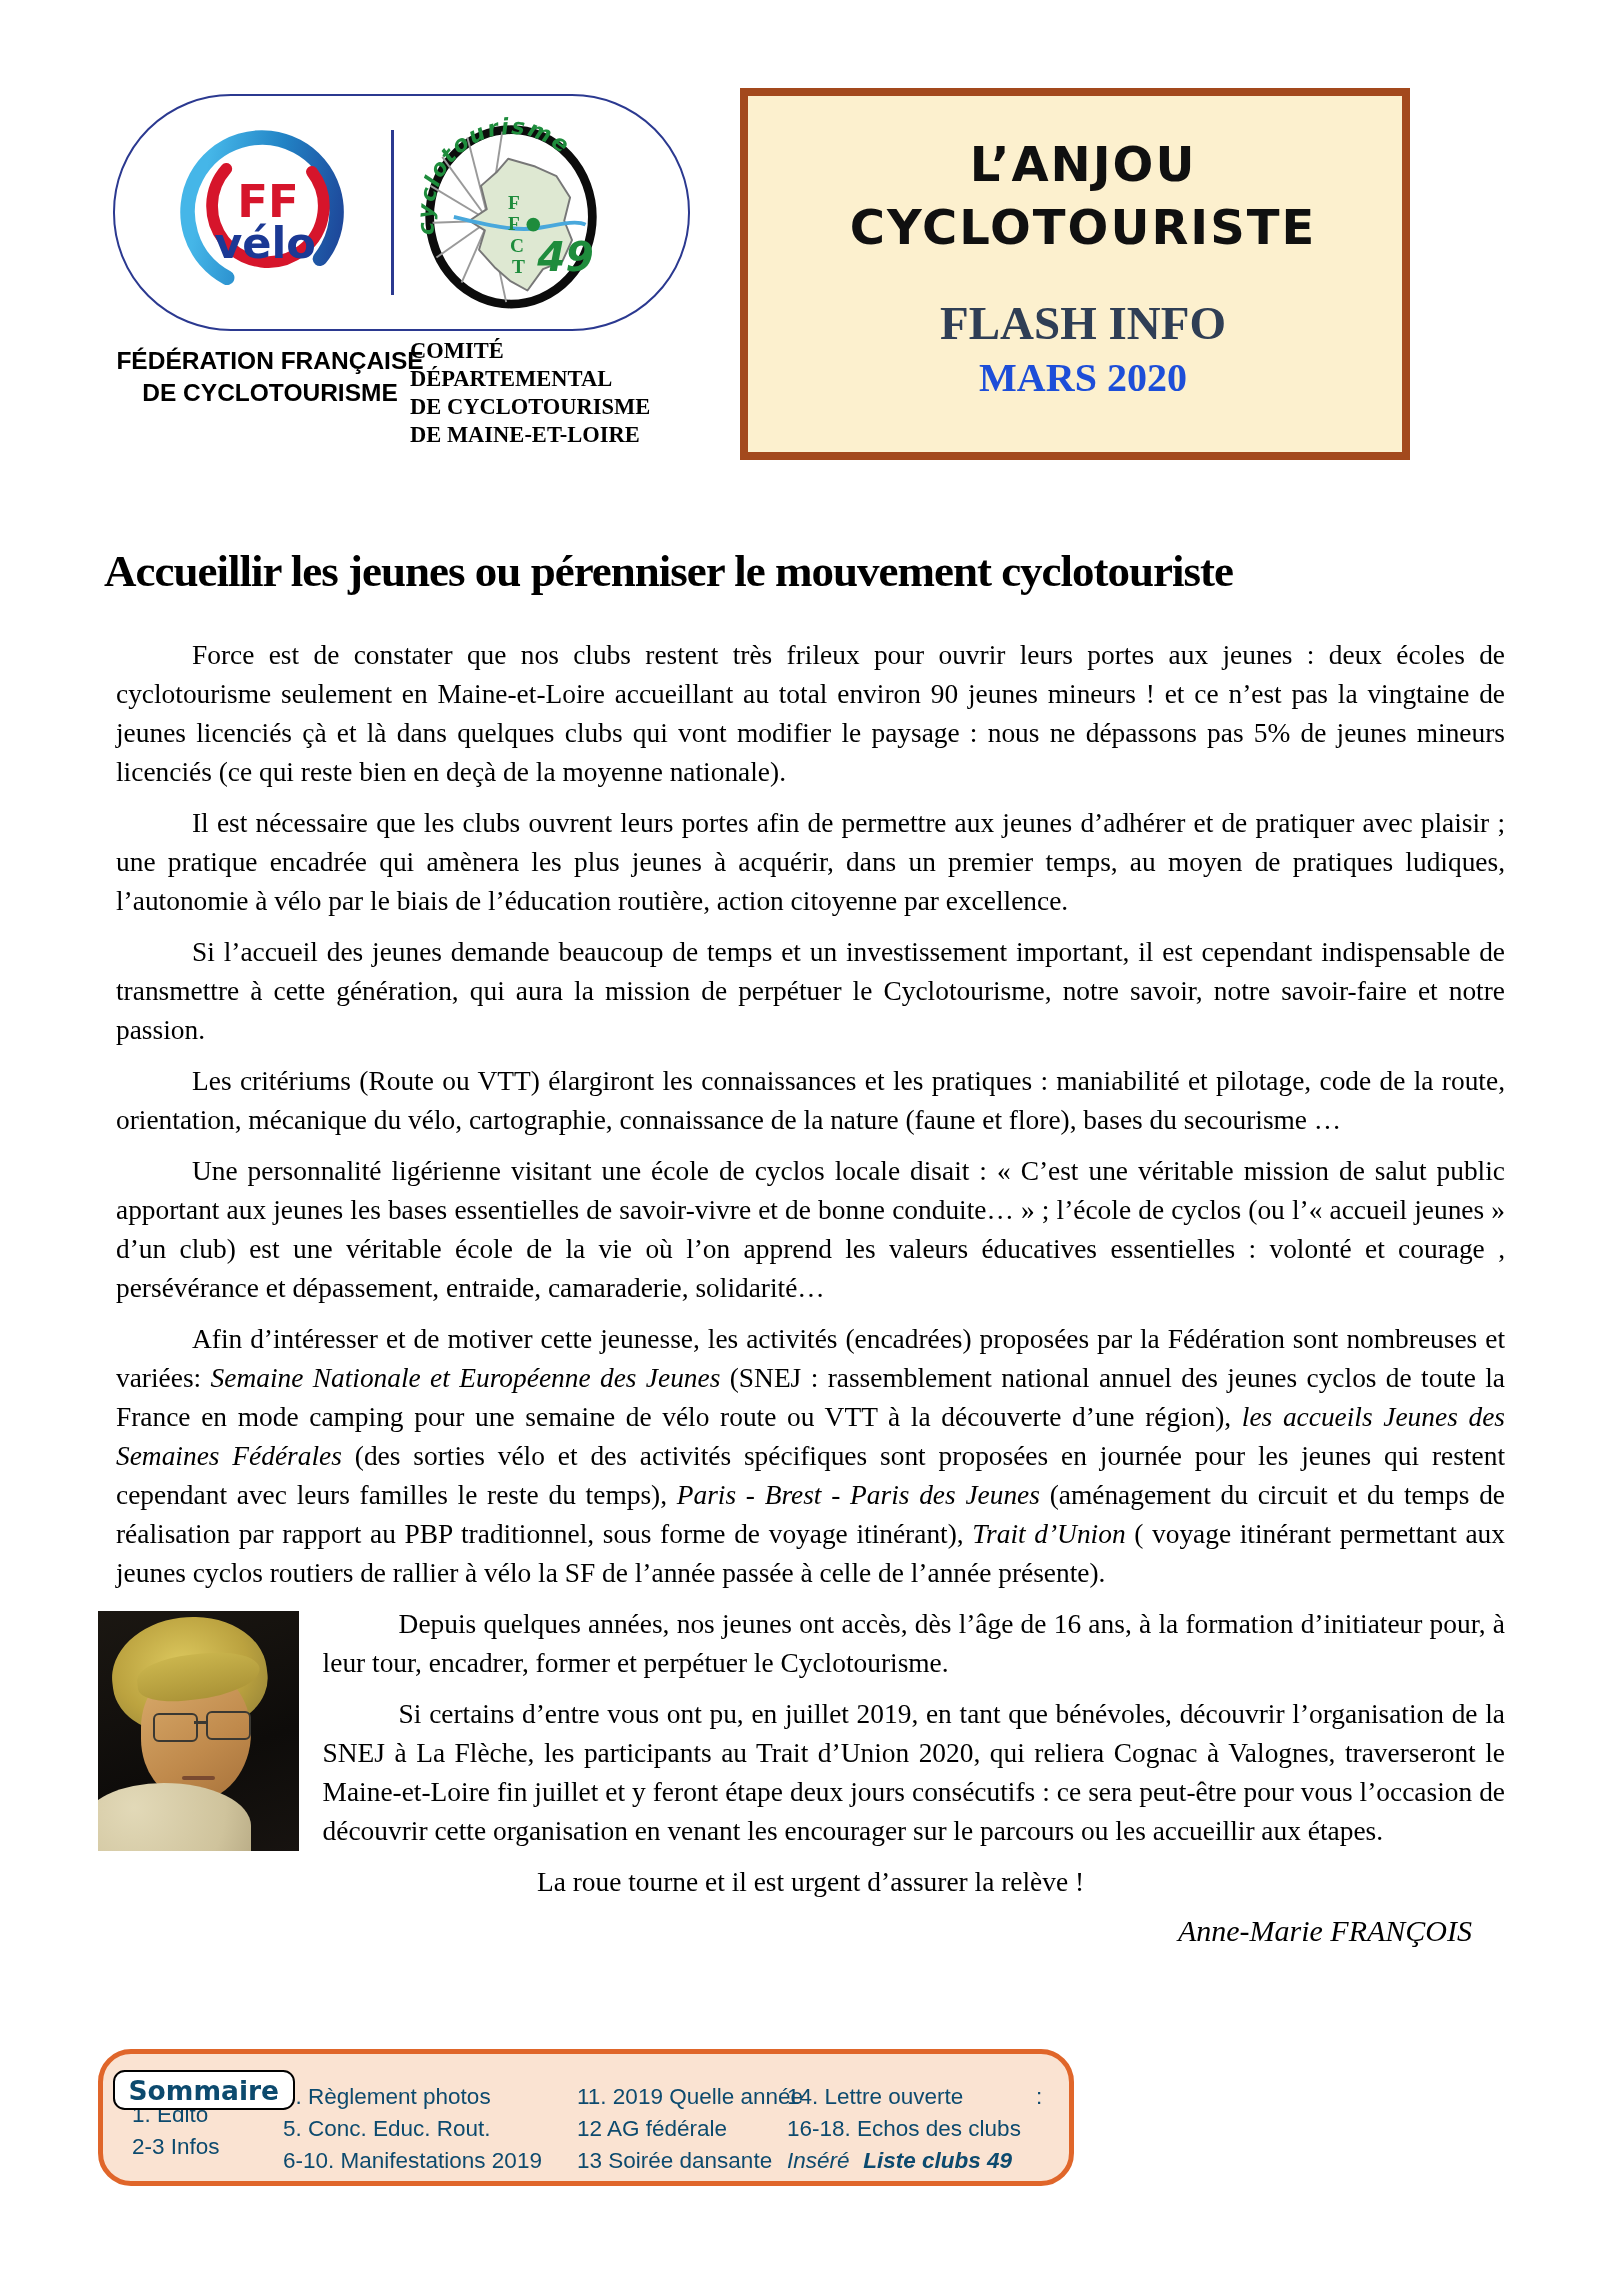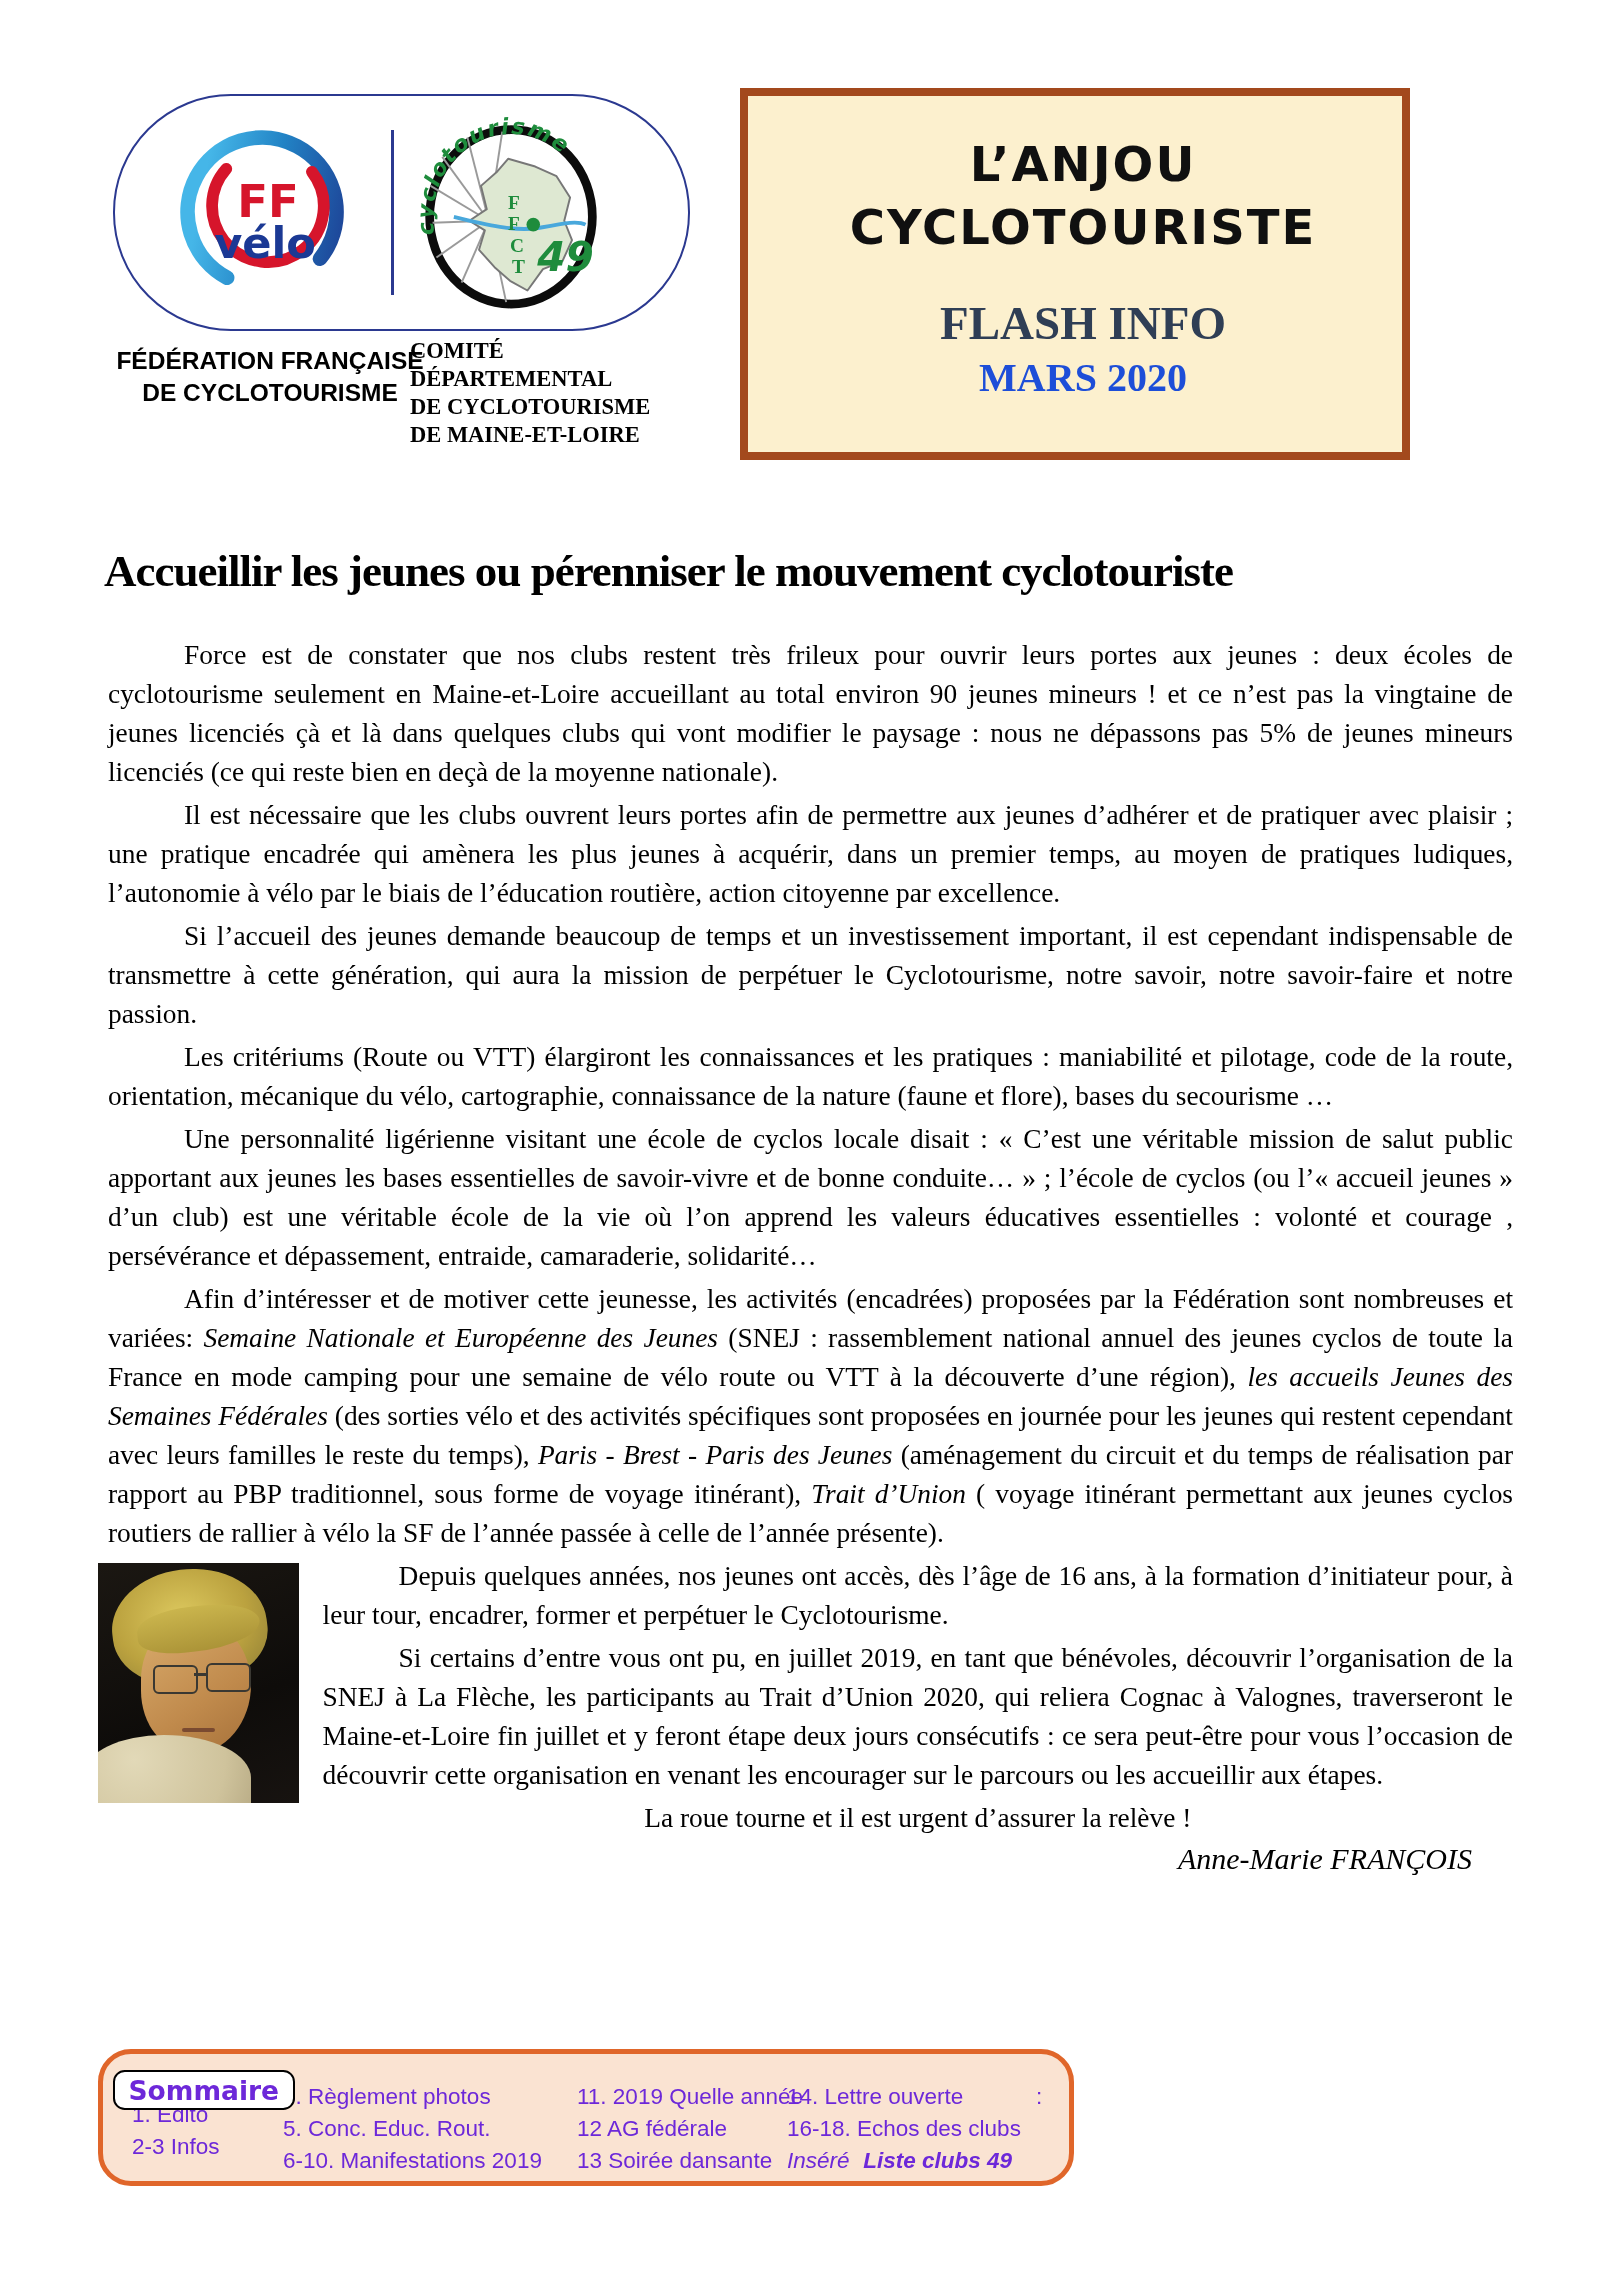--- a/index.html
+++ b/index.html
@@ -22,21 +22,21 @@
   .title-box{position:absolute;left:740px;top:88px;width:670px;height:372px;background:#FCF0CE;
     border:8.8px solid #A3491D;box-sizing:border-box;text-align:center;padding-left:16px;}
   .tb-title{margin-top:37px;font-family:"DejaVu Sans",sans-serif;font-weight:bold;
     font-size:48px;line-height:63px;letter-spacing:2px;color:#101010;}
   .tb-flash{margin-top:37px;font-size:47px;font-weight:bold;color:#2F3E55;}
   .tb-date{margin-top:3.9px;font-size:40px;font-weight:bold;color:#1d4ed8;}
 
   
   .article{position:absolute;left:104px;top:545px;width:1413px;}
   .article h1{font-size:45px;font-weight:bold;margin:0 0 39px 0;letter-spacing:-1px;}
-  .article p{font-size:27.4px;line-height:39px;text-align:justify;margin:4px;text-indent:76px;}
+  .article p{font-size:27.4px;line-height:39px;text-align:justify;margin:12px;text-indent:76px;}
   .article .closing{text-align:center;text-indent:0;}
   .signature{text-align:right;font-style:italic;font-size:30px;padding-right:45px;margin-top:3.9px;}
   .it{font-style:italic;}
 
   
   .photo{float:left;width:201px;height:240px;margin:5.9px 23.5px 7.8px -5.9px;position:relative;
     overflow:hidden;background:linear-gradient(160deg,#1b1712 0%,#0e0c0a 60%,#171310 100%);}
   .ph-hair{position:absolute;top:5.9px;left:13.7px;width:155px;height:116px;
     background:radial-gradient(ellipse at 45% 40%,#dcc85e 0%,#bba23f 55%,#8a7a35 100%);
     border-radius:52% 55% 46% 50%;transform:rotate(-7deg);}
@@ -50,21 +50,21 @@
   .ph-lens.r{top:100px;left:108px;}
   .ph-bridge{position:absolute;top:110px;left:96px;width:13.7px;height:2.9px;background:#3a3832;}
   .ph-mouth{position:absolute;top:165px;left:84px;width:33px;height:3.9px;background:#7a4a30;border-radius:2px;}
   .ph-sweater{position:absolute;bottom:-13.7px;left:-13.7px;width:167px;height:82px;
     background:radial-gradient(circle at 30% 30%,#e2d9b8 0%,#cfc39c 70%,#b8ab85 100%);
     border-radius:55% 60% 0 0;}
 
   
   .sommaire{position:absolute;left:98px;top:2049px;width:976px;height:137px;background:#FAE3D2;
     border:5.9px solid #E0662A;border-radius:33px;box-sizing:border-box;
-    font-family:"Liberation Sans",sans-serif;font-size:22.5px;color:#6d28d9;}
+    font-family:"Liberation Sans",sans-serif;font-size:22.5px;color:#0c4a6e;}
   .som-label{position:absolute;left:9.8px;top:15.7px;background:#fff;border:2.9px solid #000;
     border-radius:11.8px;padding:2.9px 13.7px;font-weight:bold;font-size:26.5px;
     font-family:"DejaVu Sans",sans-serif;z-index:2;}
   .som-col{position:absolute;white-space:nowrap;line-height:32px;}
   .som-col1{left:29px;top:45px;z-index:1;}
   .som-col2{left:180px;top:27.4px;}
   .som-col3{left:474px;top:27.4px;}
   .som-col4{left:684px;top:27.4px;}
   .som-colon{position:absolute;left:933px;top:27.4px;line-height:32px;}
   .som-it{font-style:italic;margin-right:13.7px;}

